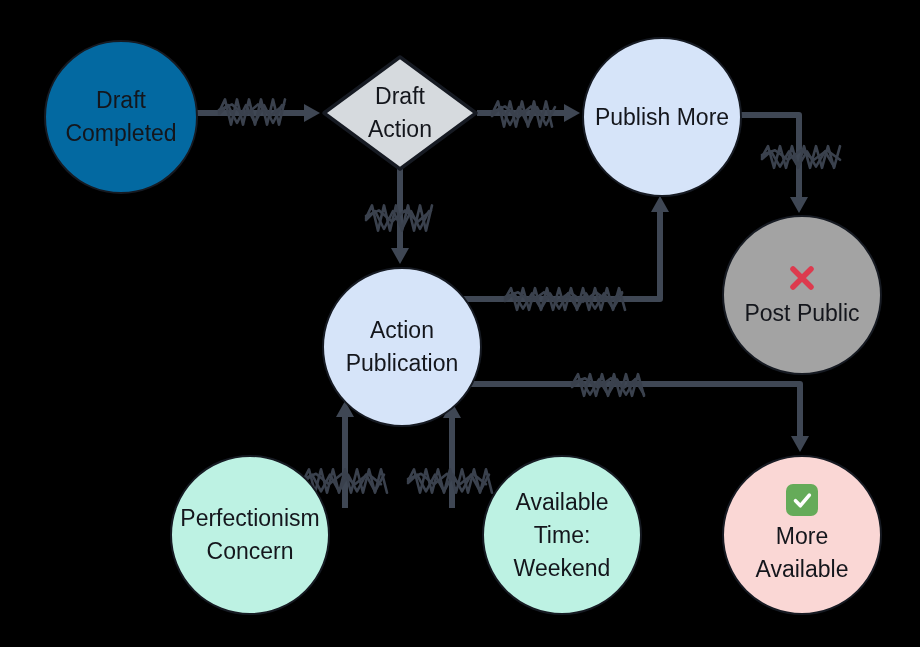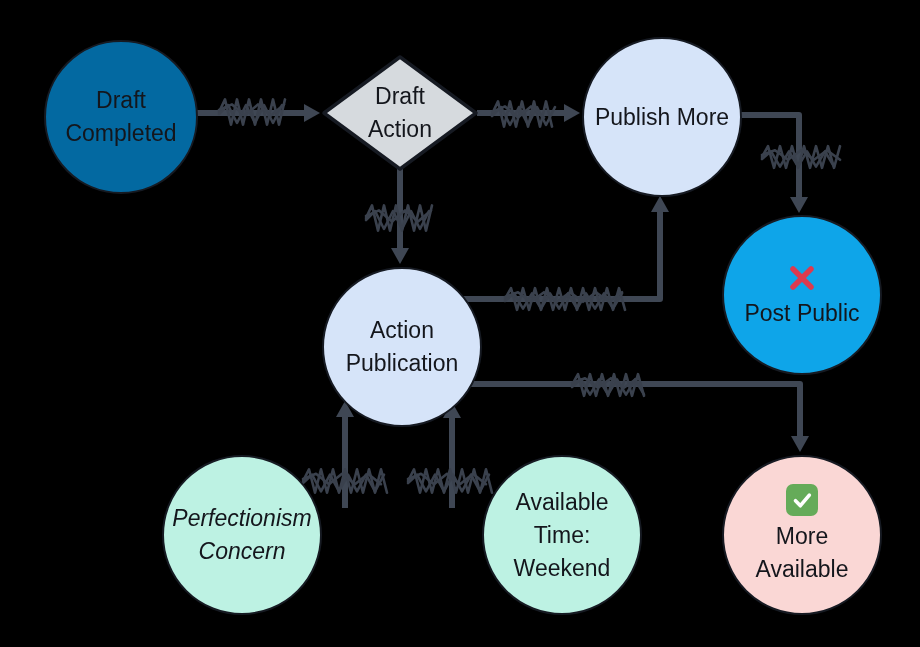--- a/index.html
+++ b/index.html
@@ -8,23 +8,23 @@
   #wires{position:absolute;left:0;top:0;z-index:1;}
   .edge{fill:none;stroke:#3f4754;stroke-width:6;stroke-linejoin:round;}
   .arrow{fill:#3f4754;stroke:none;}
   .squiggle{fill:none;stroke:#3a414d;stroke-width:2.6;stroke-linecap:round;stroke-linejoin:round;}
   .node{position:absolute;z-index:2;border:2px solid #161a22;border-radius:50%;
         display:flex;flex-direction:column;align-items:center;justify-content:center;
         font-size:23px;line-height:33px;color:#14161c;text-align:center;}
   .nlabel{display:block;}
   #n-draft      {left:44px; top:40px; width:150px;height:150px;background:#0369a1;}
   #n-publish    {left:582px;top:37px; width:156px;height:156px;background:#d6e4f9;}
-  #n-postpublic {left:722px;top:215px;width:156px;height:156px;background:#0ea5e9;}
+  #n-postpublic {left:722px;top:215px;width:156px;height:156px;background:#a3a3a3;}
   #n-delay      {left:322px;top:267px;width:156px;height:156px;background:#d6e4f9;}
-  #n-perfection {left:162px;top:455px;width:156px;height:156px;background:#bdf2e3;font-style:italic;}
+  #n-perfection {left:170px;top:455px;width:156px;height:156px;background:#bdf2e3;}
   #n-available  {left:482px;top:455px;width:156px;height:156px;background:#bdf2e3;}
   #n-more       {left:722px;top:455px;width:156px;height:156px;background:#fad7d5;}
   #n-nextaction {left:330px;top:63px; width:140px;height:100px;background:transparent;border:none;border-radius:0;z-index:3;}
   .w92 {width:92px;}  .w110{width:110px;} .w112{width:112px;} .w118{width:118px;}
   .w128{width:128px;} .w130{width:130px;} .w136{width:136px;} .w150{width:150px;}
   .icon-x{display:flex;margin-bottom:2px;}
   .icon-check{display:flex;align-items:center;justify-content:center;width:32px;height:32px;
               border-radius:7px;background:#65ab59;margin-bottom:4px;}
 </style>
 </head>

